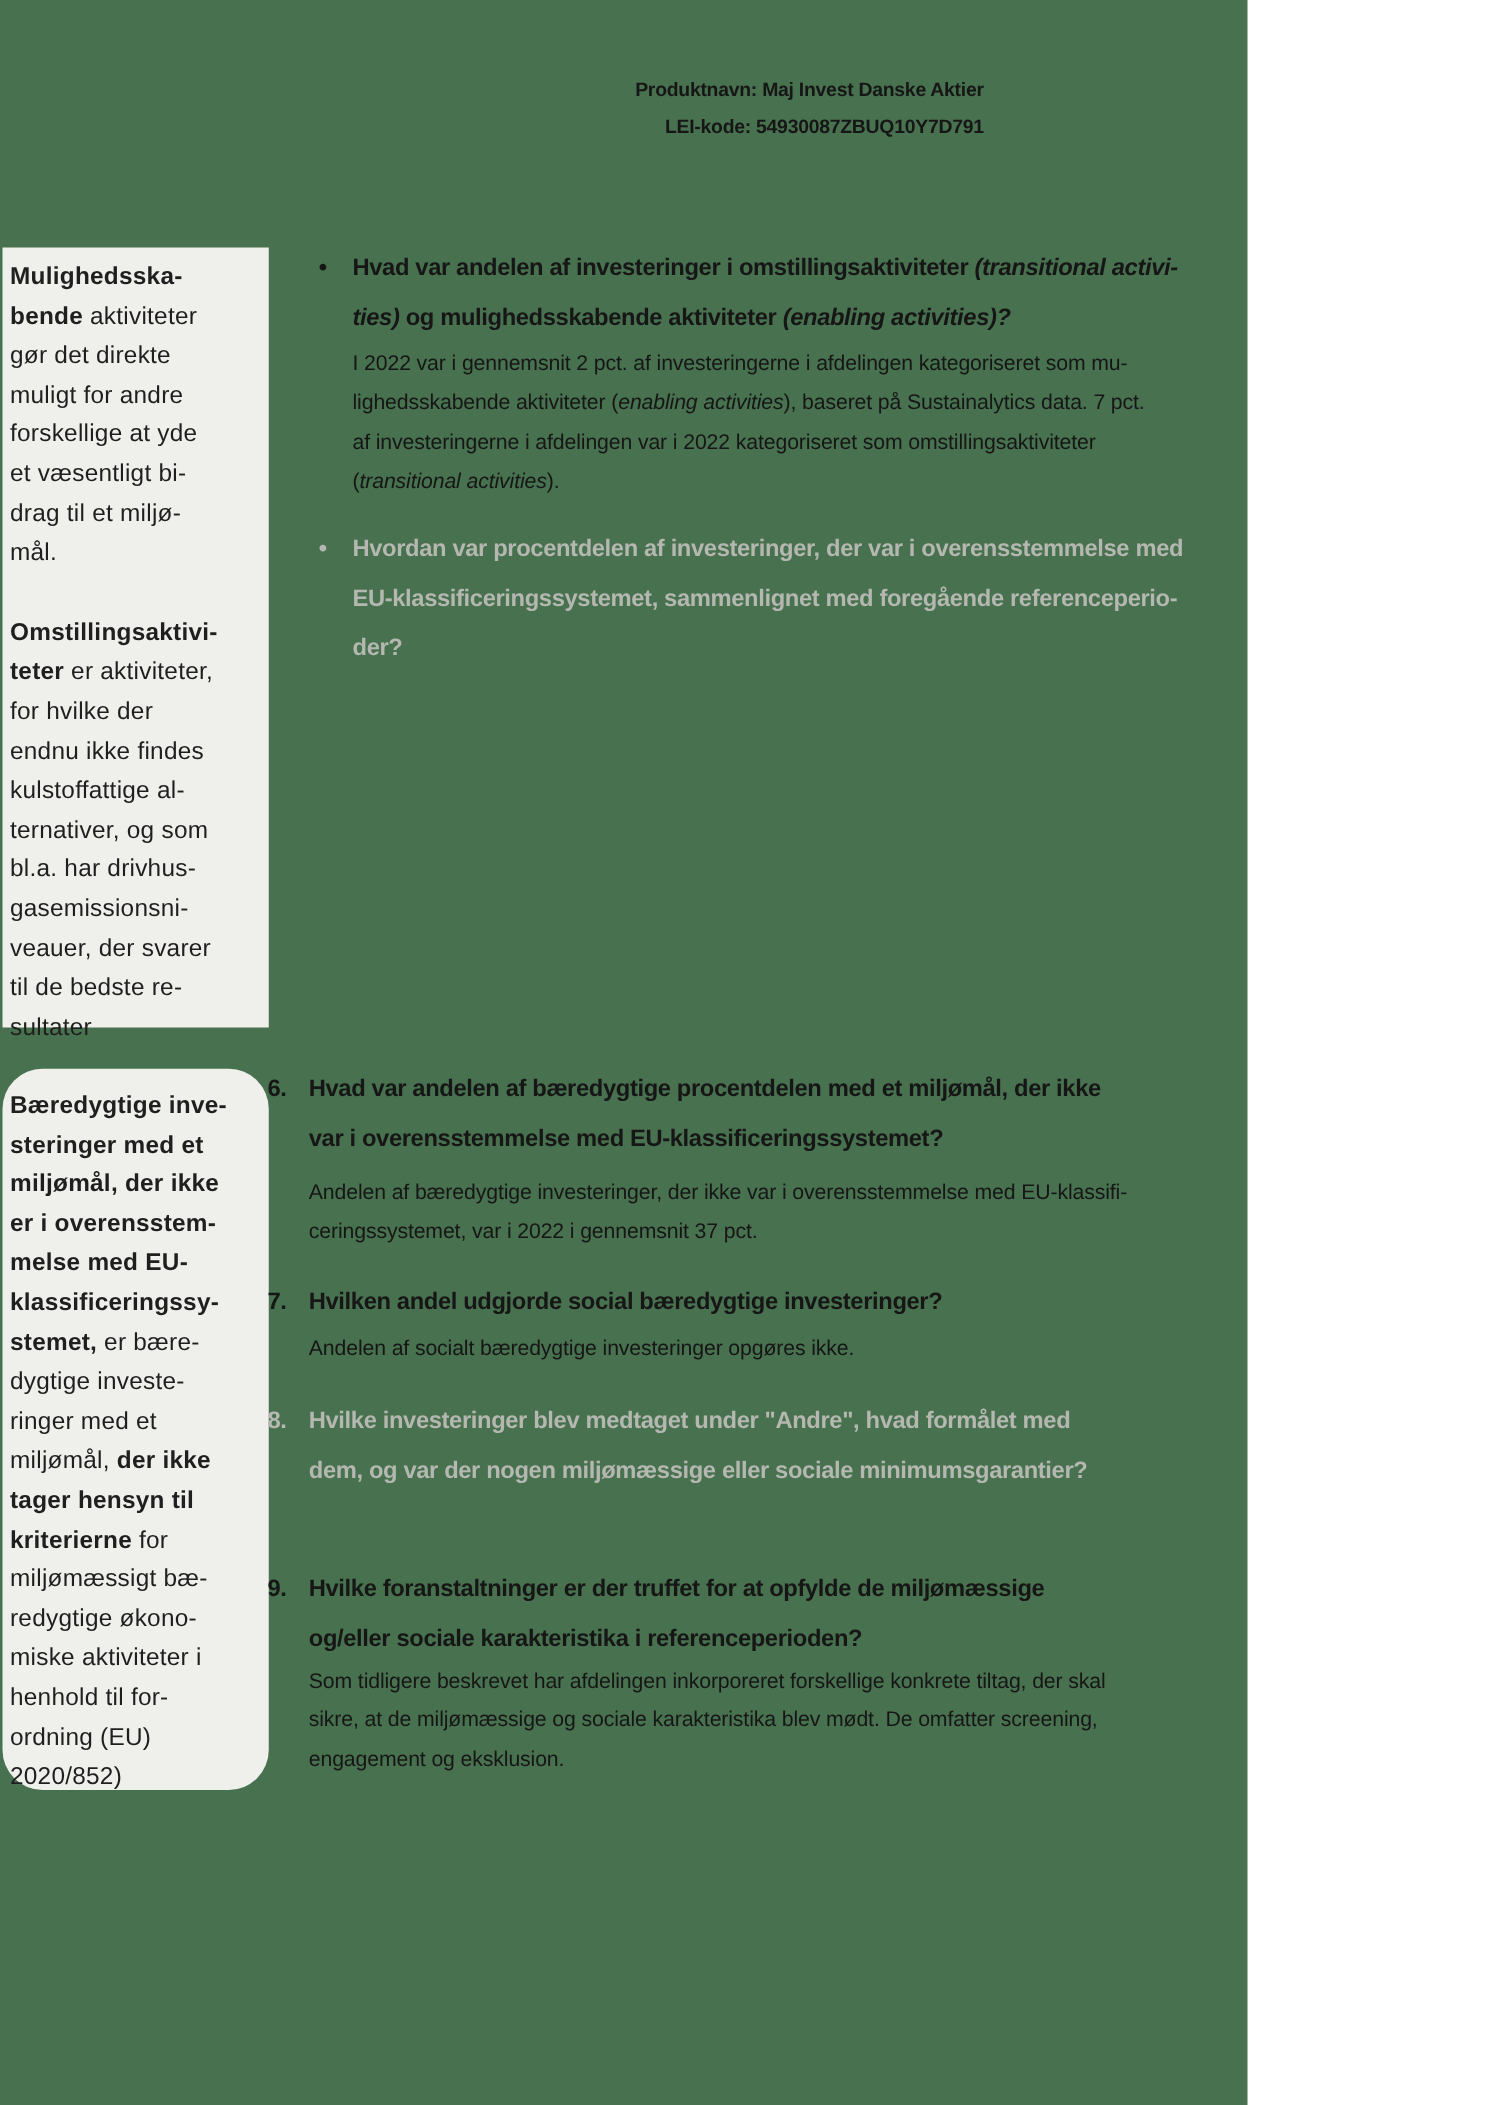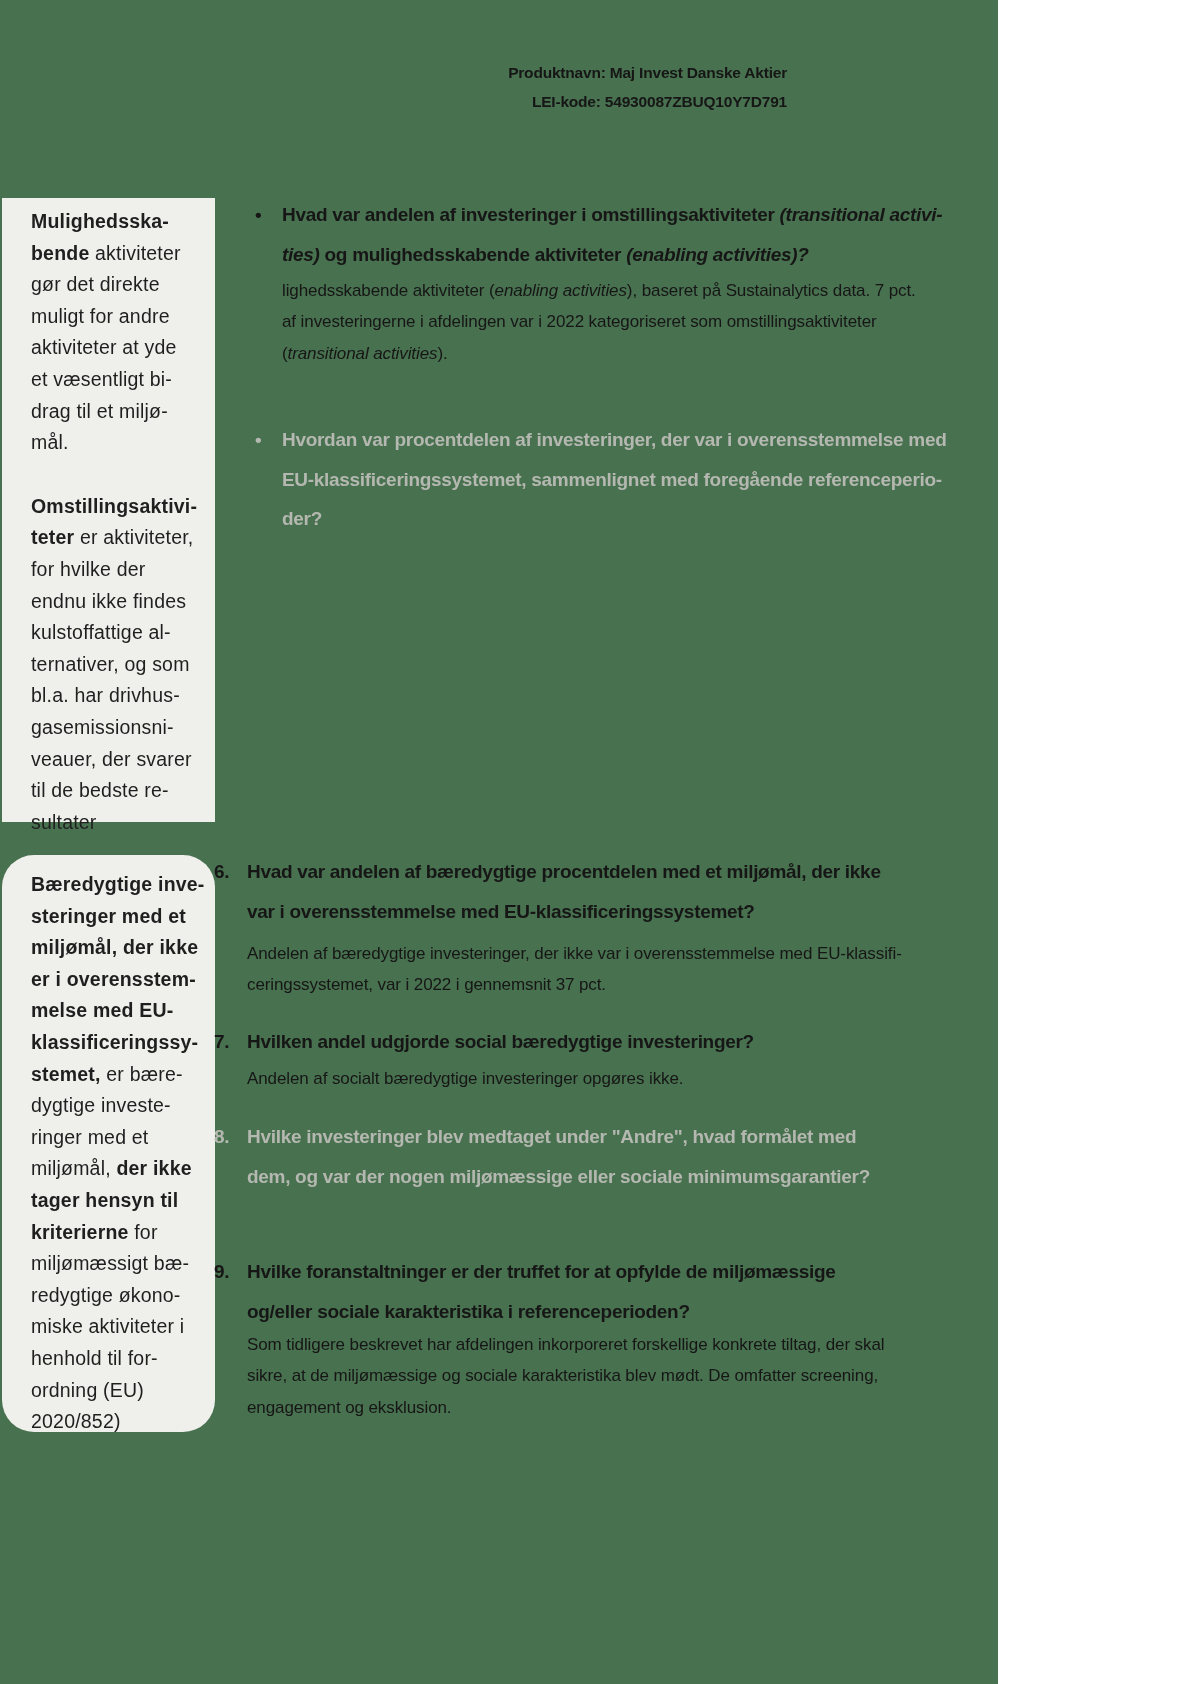--- a/index.html
+++ b/index.html
@@ -14,21 +14,21 @@
     position:absolute;top:58px;right:211px;
     text-align:right;
     font-size:15.5px;line-height:29px;
     color:#161616;font-weight:bold;letter-spacing:-0.2px;
   }
   .defbox{
     position:absolute;left:2px;width:213px;
     background:#efefec;
     color:#1f1f1f;
     font-size:19.5px;line-height:31.6px;
-    padding:8px 0 0 29px;
+    padding:8px 0 0 6px;
     box-sizing:border-box;
     letter-spacing:0.2px;
   }
   #box1{top:198px;height:624px;}
   #box2{top:855px;height:577px;padding-top:14px;border-radius:32px;}
   .para-gap{margin-top:32px;}
   .qblock{
     position:absolute;left:282px;
     font-size:19px;line-height:39.5px;
     font-weight:bold;color:#161616;
@@ -67,21 +67,21 @@
     <div class="line">Produktnavn: Maj Invest Danske Aktier</div>
     <div class="line">LEI-kode: 54930087ZBUQ10Y7D791</div>
   </div>
 
   <div class="defbox" id="box1">
     <div>
         <div class="line"><span class="s-b">Mulighedsska-</span></div>
         <div class="line"><span class="s-b">bende </span><span class="s-r">aktiviteter</span></div>
         <div class="line"><span class="s-r">gør det direkte</span></div>
         <div class="line"><span class="s-r">muligt for andre</span></div>
-        <div class="line"><span class="s-r">aktiviteter at yde</span></div>
+        <div class="line"><span class="s-r">forskellige at yde</span></div>
         <div class="line"><span class="s-r">et væsentligt bi-</span></div>
         <div class="line"><span class="s-r">drag til et miljø-</span></div>
         <div class="line"><span class="s-r">mål.</span></div>
       </div>
     <div class="para-gap">
         <div class="line"><span class="s-b">Omstillingsaktivi-</span></div>
         <div class="line"><span class="s-b">teter </span><span class="s-r">er aktiviteter,</span></div>
         <div class="line"><span class="s-r">for hvilke der</span></div>
         <div class="line"><span class="s-r">endnu ikke findes</span></div>
         <div class="line"><span class="s-r">kulstoffattige al-</span></div>
@@ -116,20 +116,21 @@
         <div class="line"><span class="s-r">2020/852)</span></div>
       </div>
   </div>
 
   <div class="marker" style="top:195px;">•</div>
   <div class="qblock" style="top:195px;">
       <div class="line"><span class="s-b">Hvad var andelen af investeringer i omstillingsaktiviteter </span><span class="s-bi">(transitional activi-</span></div>
       <div class="line"><span class="s-bi">ties) </span><span class="s-b">og mulighedsskabende aktiviteter </span><span class="s-bi">(enabling activities)?</span></div>
     </div>
   <div class="answer" style="top:275px;">
+      <div class="line"><span class="s-r">I 2022 var i gennemsnit 2 pct. af investeringerne i afdelingen kategoriseret som mu-</span></div>
       <div class="line"><span class="s-r">lighedsskabende aktiviteter (</span><span class="s-i">enabling activities</span><span class="s-r">), baseret på Sustainalytics data. 7 pct.</span></div>
       <div class="line"><span class="s-r">af investeringerne i afdelingen var i 2022 kategoriseret som omstillingsaktiviteter</span></div>
       <div class="line"><span class="s-r">(</span><span class="s-i">transitional activities</span><span class="s-r">).</span></div>
     </div>
 
   <div class="marker gray" style="top:420px;">•</div>
   <div class="qblock gray" style="top:420px;">
       <div class="line"><span class="s-b">Hvordan var procentdelen af investeringer, der var i overensstemmelse med</span></div>
       <div class="line"><span class="s-b">EU-klassificeringssystemet, sammenlignet med foregående referenceperio-</span></div>
       <div class="line"><span class="s-b">der?</span></div>

